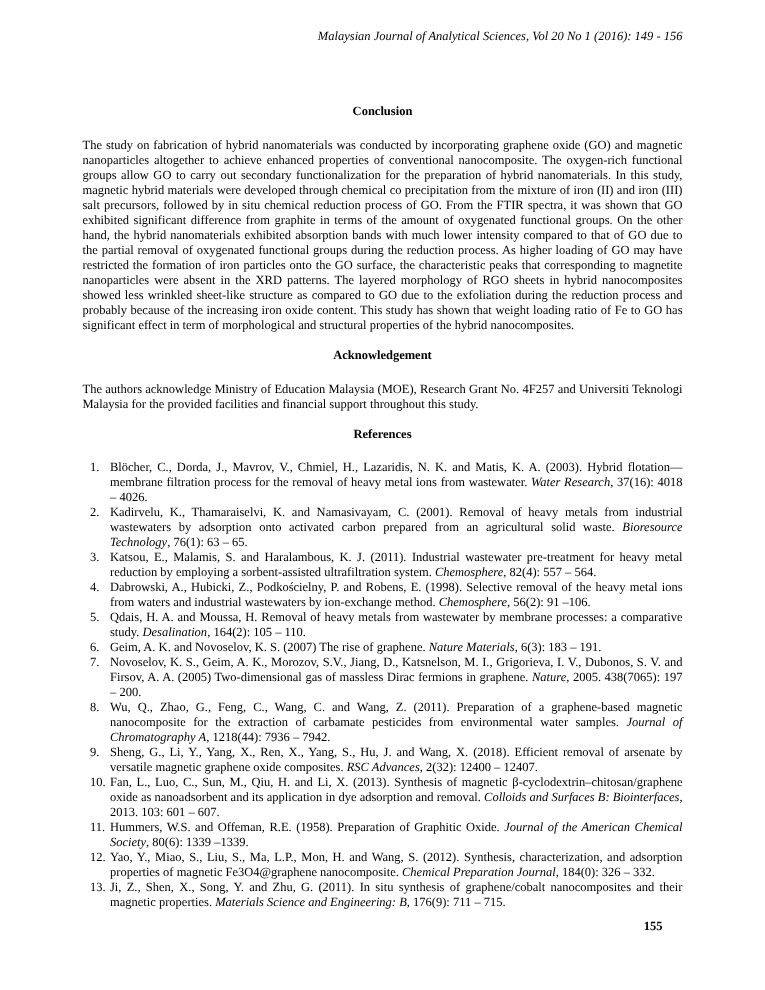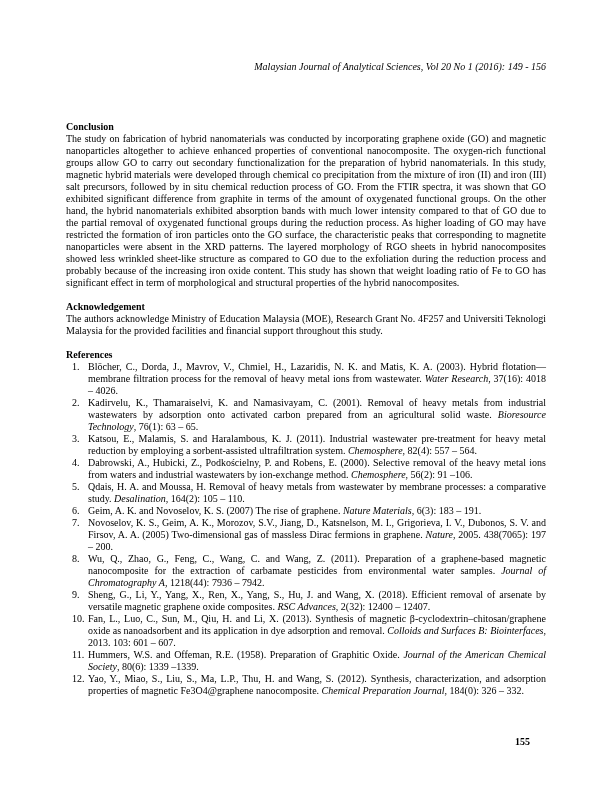--- a/index.html
+++ b/index.html
@@ -7,34 +7,34 @@
     position: relative;
     width: 612px;
     height: 792px;
     margin: 0;
     background: #ffffff;
     color: #000000;
     font-family: "Liberation Serif", "DejaVu Serif", serif;
     font-size: 10px;
     line-height: 12px;
     box-sizing: border-box;
-    padding: 61px 66px 0 66px;
+    padding: 24px 66px 0 66px;
     overflow: hidden;
   }
   .running-head {
     text-align: right;
     font-style: italic;
     margin: 0 0 48px 0;
   }
   h2.section-heading {
     font-size: 10px;
     line-height: 12px;
     font-weight: bold;
-    text-align: left;
-    margin: 0;
+    text-align: center;
+    margin: 15px;
   }
   h2.spaced { margin-top: 12px; }
   p.body-text {
     margin: 0;
     text-align: justify;
   }
   ol.refs {
     list-style: none;
     margin: 0;
     padding: 0;
@@ -68,26 +68,27 @@
   <p class="body-text">The study on fabrication of hybrid nanomaterials was conducted by incorporating graphene oxide (GO) and magnetic nanoparticles altogether to achieve enhanced properties of conventional nanocomposite. The oxygen-rich functional groups allow GO to carry out secondary functionalization for the preparation of hybrid nanomaterials. In this study, magnetic hybrid materials were developed through chemical co precipitation from the mixture of iron (II) and iron (III) salt precursors, followed by in situ chemical reduction process of GO. From the FTIR spectra, it was shown that GO exhibited significant difference from graphite in terms of the amount of oxygenated functional groups. On the other hand, the hybrid nanomaterials exhibited absorption bands with much lower intensity compared to that of GO due to the partial removal of oxygenated functional groups during the reduction process. As higher loading of GO may have restricted the formation of iron particles onto the GO surface, the characteristic peaks that corresponding to magnetite nanoparticles were absent in the XRD patterns. The layered morphology of RGO sheets in hybrid nanocomposites showed less wrinkled sheet-like structure as compared to GO due to the exfoliation during the reduction process and probably because of the increasing iron oxide content. This study has shown that weight loading ratio of Fe to GO has significant effect in term of morphological and structural properties of the hybrid nanocomposites.</p>
 
   <h2 class="section-heading spaced">Acknowledgement</h2>
   <p class="body-text">The authors acknowledge Ministry of Education Malaysia (MOE), Research Grant No. 4F257 and Universiti Teknologi Malaysia for the provided facilities and financial support throughout this study.</p>
 
   <h2 class="section-heading spaced">References</h2>
   <ol class="refs">
     <li><span class="ref-num">1.</span><span>Blöcher, C., Dorda, J., Mavrov, V., Chmiel, H., Lazaridis, N. K. and Matis, K. A. (2003). Hybrid flotation—membrane filtration process for the removal of heavy metal ions from wastewater. </span><em class="journal">Water Research</em><span>, 37(16): 4018 – 4026.</span></li>
     <li><span class="ref-num">2.</span><span>Kadirvelu, K., Thamaraiselvi, K. and Namasivayam, C. (2001). Removal of heavy metals from industrial wastewaters by adsorption onto activated carbon prepared from an agricultural solid waste. </span><em class="journal">Bioresource Technology</em><span>, 76(1): 63 – 65.</span></li>
     <li><span class="ref-num">3.</span><span>Katsou, E., Malamis, S. and Haralambous, K. J. (2011). Industrial wastewater pre-treatment for heavy metal reduction by employing a sorbent-assisted ultrafiltration system. </span><em class="journal">Chemosphere</em><span>, 82(4): 557 – 564.</span></li>
-    <li><span class="ref-num">4.</span><span>Dabrowski, A., Hubicki, Z., Podkościelny, P. and Robens, E. (2000). Selective removal of the heavy metal ions from waters and industrial wastewaters by ion-exchange method. </span><em class="journal">Chemosphere</em><span>, 56(2): 91 –106.</span></li>
+    <li><span class="ref-num">4.</span><span>Dabrowski, A., Hubicki, Z., Podkościelny, P. and Robens, E. (1998). Selective removal of the heavy metal ions from waters and industrial wastewaters by ion-exchange method. </span><em class="journal">Chemosphere</em><span>, 56(2): 91 –106.</span></li>
     <li><span class="ref-num">5.</span><span>Qdais, H. A. and Moussa, H. Removal of heavy metals from wastewater by membrane processes: a comparative study. </span><em class="journal">Desalination</em><span>, 164(2): 105 – 110.</span></li>
     <li><span class="ref-num">6.</span><span>Geim, A. K. and Novoselov, K. S. (2007) The rise of graphene. </span><em class="journal">Nature Materials</em><span>, 6(3): 183 – 191.</span></li>
     <li><span class="ref-num">7.</span><span>Novoselov, K. S., Geim, A. K., Morozov, S.V., Jiang, D., Katsnelson, M. I., Grigorieva, I. V., Dubonos, S. V. and Firsov, A. A. (2005) Two-dimensional gas of massless Dirac fermions in graphene. </span><em class="journal">Nature</em><span>, 2005. 438(7065): 197 – 200.</span></li>
     <li><span class="ref-num">8.</span><span>Wu, Q., Zhao, G., Feng, C., Wang, C. and Wang, Z. (2011). Preparation of a graphene-based magnetic nanocomposite for the extraction of carbamate pesticides from environmental water samples. </span><em class="journal">Journal of Chromatography A</em><span>, 1218(44): 7936 – 7942.</span></li>
     <li><span class="ref-num">9.</span><span>Sheng, G., Li, Y., Yang, X., Ren, X., Yang, S., Hu, J. and Wang, X. (2018). Efficient removal of arsenate by versatile magnetic graphene oxide composites. </span><em class="journal">RSC Advances</em><span>, 2(32): 12400 – 12407.</span></li>
     <li><span class="ref-num">10.</span><span>Fan, L., Luo, C., Sun, M., Qiu, H. and Li, X. (2013). Synthesis of magnetic β-cyclodextrin–chitosan/graphene oxide as nanoadsorbent and its application in dye adsorption and removal. </span><em class="journal">Colloids and Surfaces B: Biointerfaces</em><span>, 2013. 103: 601 – 607.</span></li>
     <li><span class="ref-num">11.</span><span>Hummers, W.S. and Offeman, R.E. (1958). Preparation of Graphitic Oxide. </span><em class="journal">Journal of the American Chemical Society</em><span>, 80(6): 1339 –1339.</span></li>
-    <li><span class="ref-num">12.</span><span>Yao, Y., Miao, S., Liu, S., Ma, L.P., Thu, H. and Wang, S. (2012). Synthesis, characterization, and adsorption properties of magnetic Fe3O4@graphene nanocomposite. </span><em class="journal">Chemical Preparation Journal</em><span>, 184(0): 326 – 332.</span></li>
+    <li><span class="ref-num">12.</span><span>Yao, Y., Miao, S., Liu, S., Ma, L.P., Mon, H. and Wang, S. (2012). Synthesis, characterization, and adsorption properties of magnetic Fe3O4@graphene nanocomposite. </span><em class="journal">Chemical Preparation Journal</em><span>, 184(0): 326 – 332.</span></li>
+    <li><span class="ref-num">13.</span><span>Ji, Z., Shen, X., Song, Y. and Zhu, G. (2011). In situ synthesis of graphene/cobalt nanocomposites and their magnetic properties. </span><em class="journal">Materials Science and Engineering: B</em><span>, 176(9): 711 – 715.</span></li>
   </ol>
 
   <div class="page-number">155</div>
 
 </div>
 
 </body></html>

